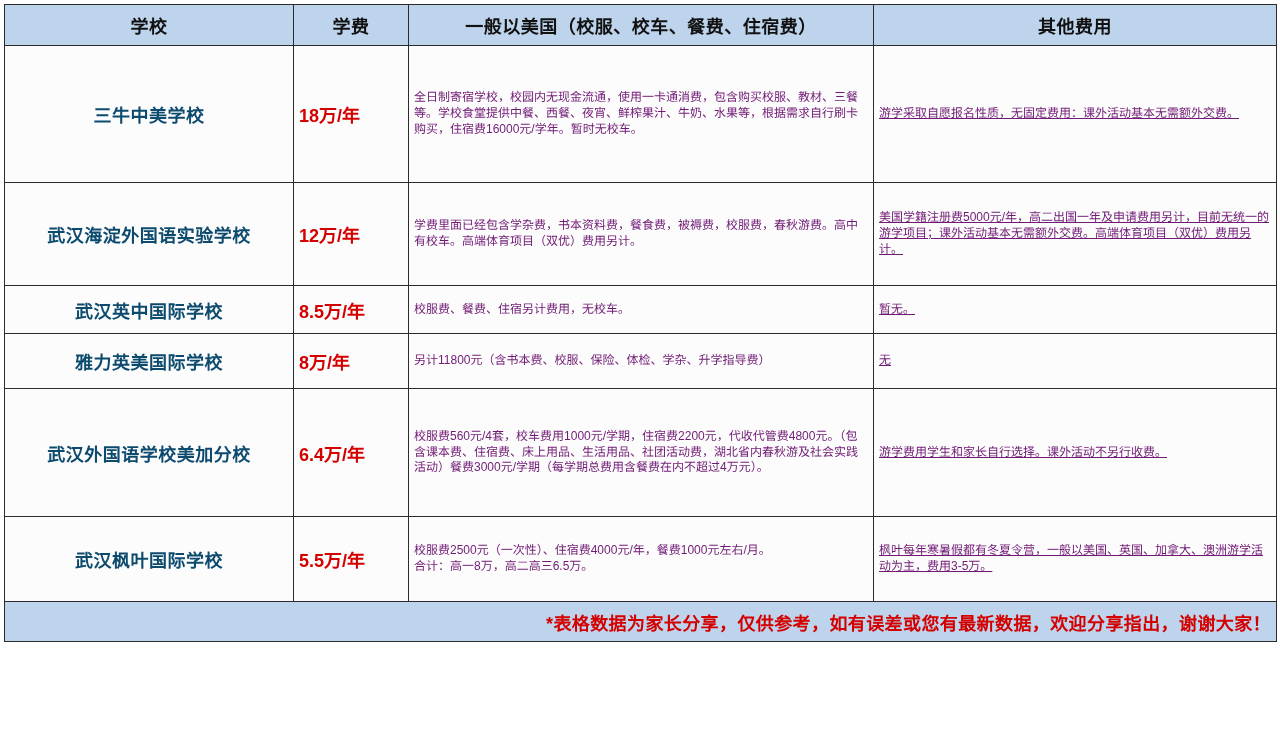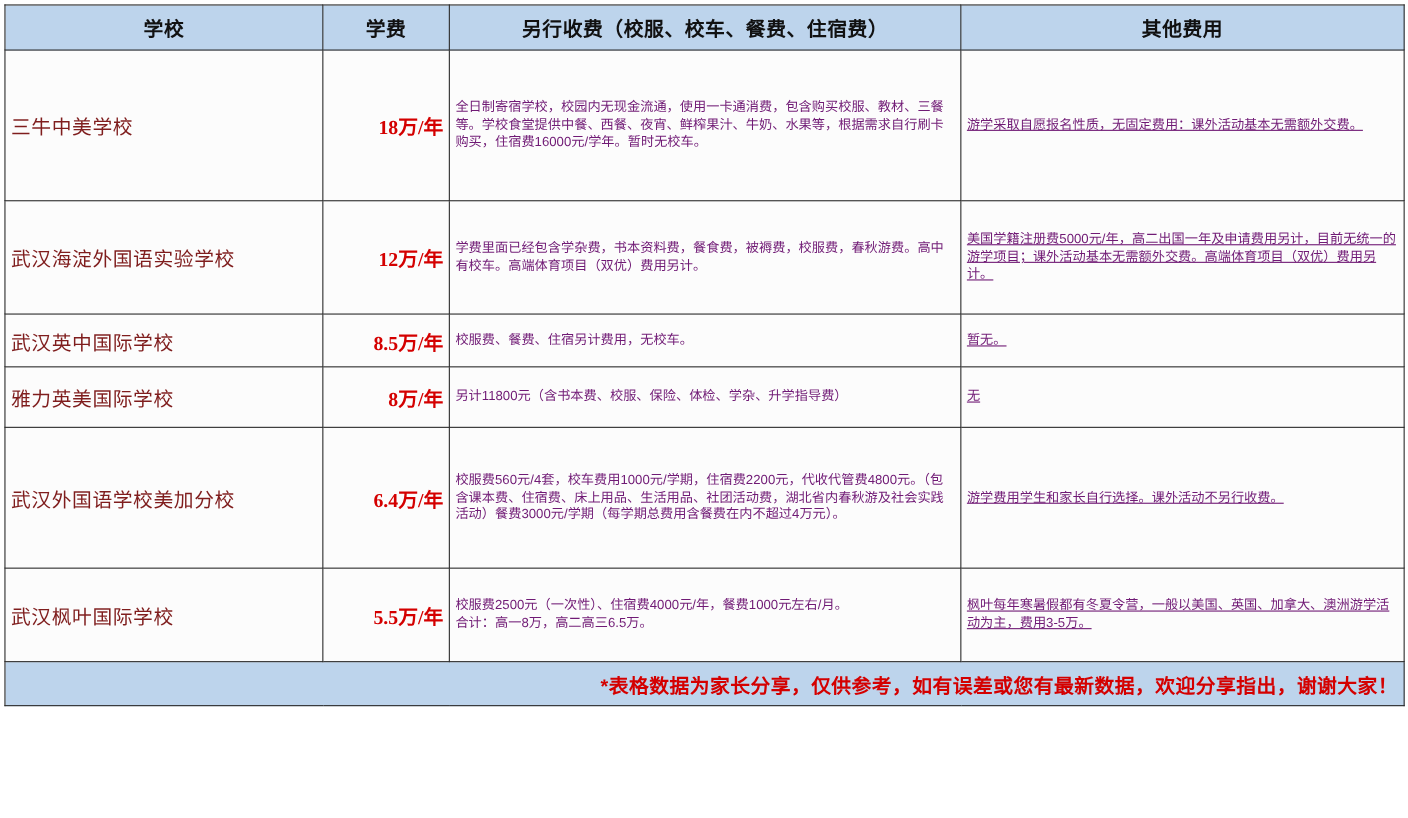--- a/index.html
+++ b/index.html
@@ -44,33 +44,32 @@
   thead th {
     background: #bdd4ec !important;
     text-align: center;
     font-weight: bold;
     font-size: 18px;
     letter-spacing: 0.5px;
     height: 41px;
     color: #111111;
   }
   td.school-cell {
-    text-align: left;
-    font-weight: normal;
+    text-align: center;
+    font-weight: bold;
     font-size: 18px;
     letter-spacing: 0.5px;
-    color: #7f1d1d;
+    color: #0c4a6e;
   }
   td.tuition-cell {
-    text-align: right;
+    text-align: left;
     font-weight: bold;
     font-size: 18px;
     color: #d40000;
     letter-spacing: 0px;
-    font-family: Liberation Serif, serif;
   }
   td.common-cell, td.other-cell {
     text-align: left;
     vertical-align: middle;
     font-size: 12px;
     line-height: 1.32;
     color: #701a75;
     letter-spacing: 0px;
   }
   td.other-cell { padding-left: 6px; text-decoration: underline; }
@@ -102,21 +101,21 @@
     <colgroup>
       <col class="c-school">
       <col class="c-tuition">
       <col class="c-common">
       <col class="c-other">
     </colgroup>
     <thead>
       <tr>
         <th>学校</th>
         <th>学费</th>
-        <th>另行收费（校服、校车、餐费、住宿费）</th>
+        <th>一般以美国（校服、校车、餐费、住宿费）</th>
         <th>其他费用</th>
       </tr>
     </thead>
     <tbody>
       <tr class="r-1">
         <td class="school-cell">三牛中美学校</td>
         <td class="tuition-cell">18万/年</td>
         <td class="common-cell">全日制寄宿学校，校园内无现金流通，使用一卡通消费，包含购买校服、教材、三餐等。学校食堂提供中餐、西餐、夜宵、鲜榨果汁、牛奶、水果等，根据需求自行刷卡购买，住宿费16000元/学年。暂时无校车。</td>
         <td class="other-cell">游学采取自愿报名性质，无固定费用：课外活动基本无需额外交费。</td>
       </tr>

